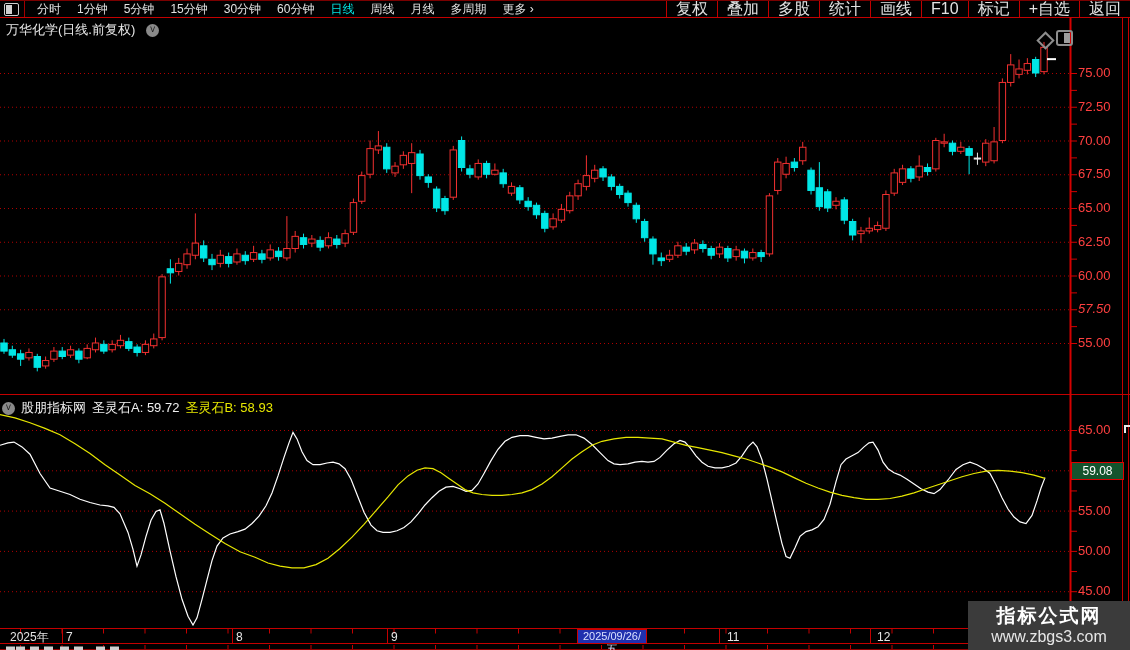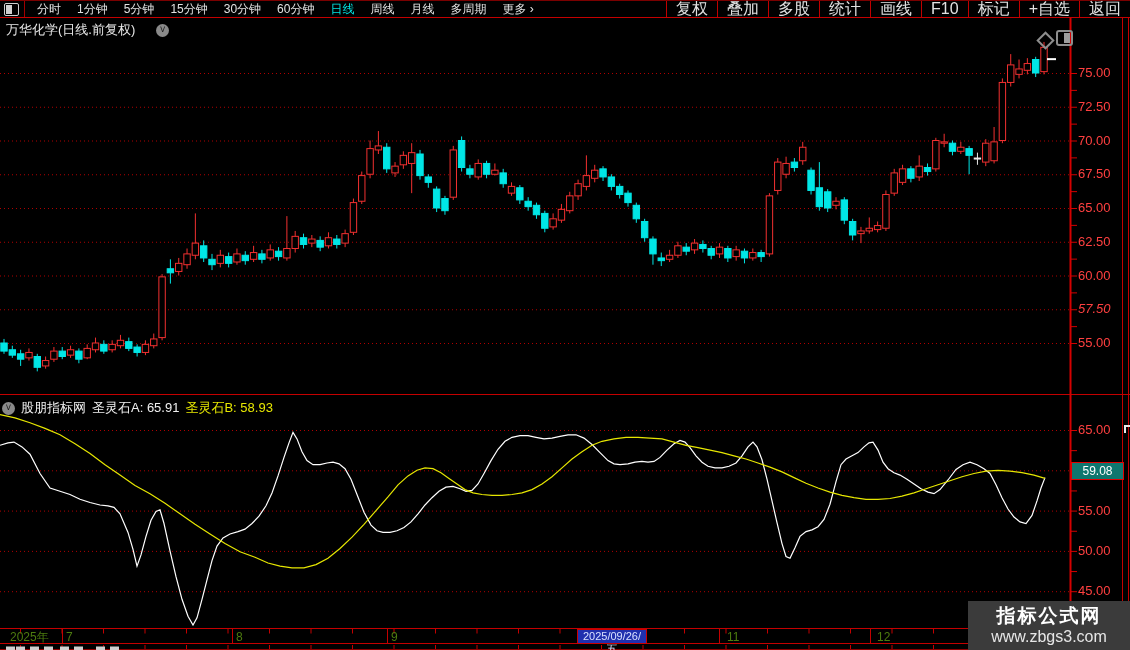--- a/index.html
+++ b/index.html
@@ -14,31 +14,31 @@
             margin:0 5px 0 4px;position:relative;flex:0 0 auto;}
   .win-icon::after{content:"";position:absolute;left:1px;top:1px;bottom:1px;width:45%;background:#cfcfcf;}
   #menu-left{display:flex;align-items:center;height:100%;
              border-left:1px solid #a00000;padding-left:4px;}
   .menu-item{color:#e2e2e2;font-size:12px;padding:0 8px;line-height:16px;cursor:default;white-space:nowrap;}
   .menu-item.active{color:#00e5e5;}
   #menu-right{margin-left:auto;display:flex;align-items:stretch;height:100%;}
   .tb-btn{color:#e2e2e2;font-size:16px;padding:0 9px;display:flex;align-items:center;
           border-left:1px solid #c00000;white-space:nowrap;}
   
-  #chart-title{left:6px;top:21px;color:#e8e8e8;font-size:13px;z-index:3;display:flex;align-items:center;gap:21px;}
+  #chart-title{left:6px;top:21px;color:#e8e8e8;font-size:13px;z-index:3;display:flex;align-items:center;gap:11px;}
   .chev-circle{width:13px;height:13px;border-radius:50%;background:#8a8a8a;color:#1a1a1a;
                font-size:10px;line-height:12px;text-align:center;display:inline-block;}
   
   .ylabel{position:absolute;left:1078px;color:#ff4040;font-size:13px;line-height:14px;z-index:2;}
-  .xlabel{position:absolute;top:631px;color:#4d7c0f;font-size:12px;line-height:13px;z-index:2;}
+  .xlabel{position:absolute;top:631px;color:#e5e5e5;font-size:12px;line-height:13px;z-index:2;}
   
   #ind-header{left:2px;top:399px;z-index:3;display:flex;align-items:center;gap:6px;font-size:13px;}
   #ind-header .white{color:#efefef;} #ind-header .yellow{color:#e6e600;}
   
-  #value-badge{left:1071px;top:462px;width:51px;height:16px;background:#0f766e;border:1px solid #e00000;
+  #value-badge{left:1071px;top:462px;width:51px;height:16px;background:#14532d;border:1px solid #e00000;
                color:#fff;font-size:12px;text-align:center;line-height:16px;z-index:3;}
   #date-badge{left:577px;top:629px;width:68px;height:13px;background:#2030ae;border:1px solid #cc0000;
               color:#d8e0ff;font-size:11px;text-align:center;line-height:13px;z-index:3;}
   
   #watermark{left:968px;top:601px;width:162px;height:49px;background:#3b3b3b;z-index:6;
              display:flex;flex-direction:column;align-items:center;justify-content:center;}
   #watermark .l1{color:#fff;font-size:19px;font-weight:bold;letter-spacing:2px;line-height:22px;}
   #watermark .l2{color:#e6e6e6;font-size:16px;line-height:19px;}
   
   #diamond-icon{left:1039px;top:34px;width:9px;height:9px;border:2px solid #8d8d8d;transform:rotate(45deg);z-index:3;}
@@ -472,21 +472,21 @@
 <div id="ind-ylabels">
     <div class="ylabel" style="top: 423px;">65.00</div>
     <div class="ylabel" style="top: 503.6px;">55.00</div>
     <div class="ylabel" style="top: 543.9px;">50.00</div>
     <div class="ylabel" style="top: 584.2px;">45.00</div>
   </div>
 
 <div id="ind-header" class="abs">
   <span class="chev-circle">˅</span>
   <span class="white">股朋指标网</span>
-  <span class="white">圣灵石A: 65.91</span>
+  <span class="white">圣灵石A: 59.72</span>
   <span class="yellow">圣灵石B: 58.93</span>
 </div>
 
 <div id="value-badge" class="abs">59.08</div>
 
 <div id="time-axis-labels">
   <span class="xlabel" style="left:10px">2025年</span>
 <span class="xlabel" style="left: 66px;">7</span>
     <span class="xlabel" style="left: 236px;">8</span>
     <span class="xlabel" style="left: 391px;">9</span>

